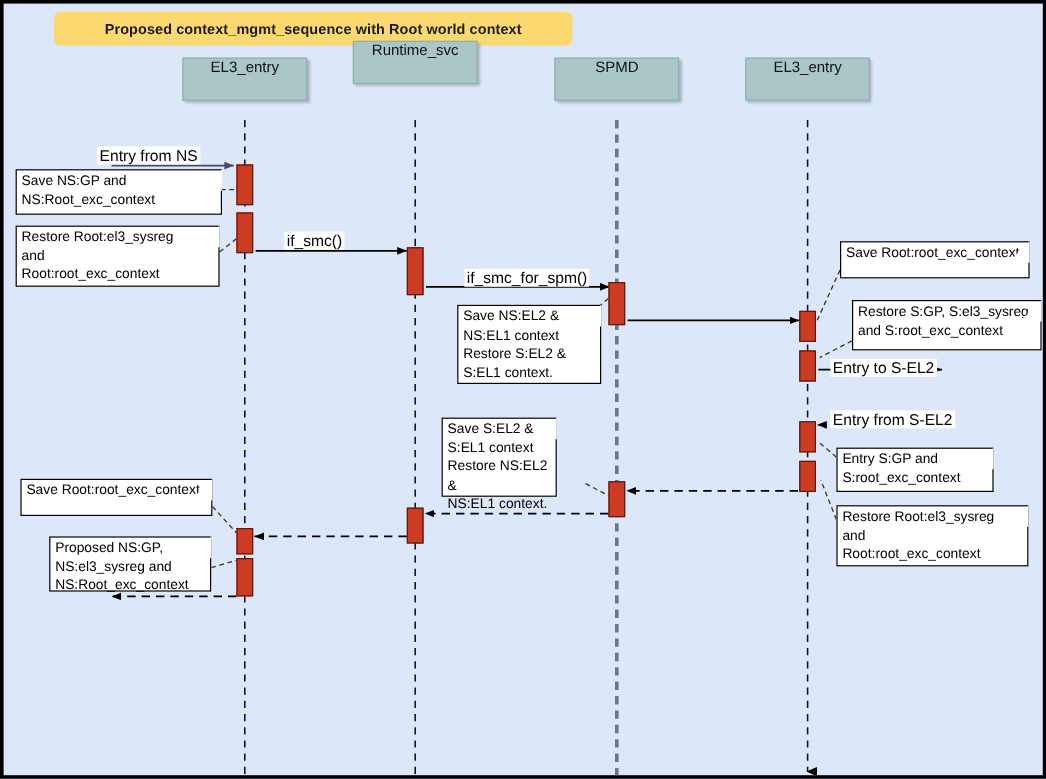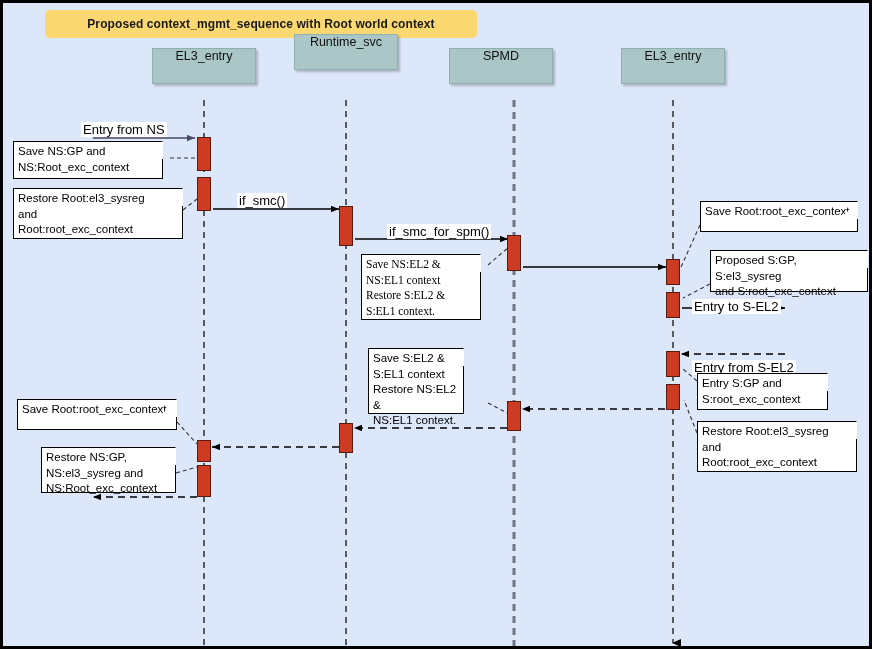--- a/index.html
+++ b/index.html
@@ -145,65 +145,65 @@
 
   <div class="title-banner">
     <span>Proposed context_mgmt_sequence with Root world context</span>
   </div>
 
   <div id="overlay">
       <div class="msg-label" style="left: 78px; top: 119px;">Entry from NS</div>
       <div class="msg-label" style="left: 234px; top: 190px;">if_smc()</div>
       <div class="msg-label" style="left: 384px; top: 221px;">if_smc_for_spm()</div>
       <div class="msg-label" style="left: 689px; top: 296px;">Entry to S-EL2</div>
-      <div class="msg-label" style="left: 689px; top: 357px;">Entry from S-EL2</div>
+      <div class="msg-label" style="left: 689px; top: 339px;">Entry from S-EL2</div>
       <div class="participant" style="left: 149px; top: 45px;">
         <span>EL3_entry</span>
       </div>
       <div class="participant" style="left: 291px; top: 31px;">
         <span>Runtime_svc</span>
       </div>
-      <div class="participant" style="left: 446px; top: 45px;">
+      <div class="participant" style="left: 459px; top: 45px;">
         <span>SPMD</span>
       </div>
       <div class="participant" style="left: 618px; top: 45px;">
         <span>EL3_entry</span>
       </div>
       <div class="activation" style="left: 194px; top: 134px; height: 34px;"></div>
       <div class="activation" style="left: 194px; top: 174px; height: 34px;"></div>
       <div class="activation" style="left: 336px; top: 203px; height: 40px;"></div>
       <div class="activation" style="left: 504px; top: 232px; height: 36px;"></div>
       <div class="activation" style="left: 663px; top: 256px; height: 26px;"></div>
       <div class="activation" style="left: 663px; top: 289px; height: 26px;"></div>
       <div class="activation" style="left: 663px; top: 348px; height: 26px;"></div>
       <div class="activation" style="left: 663px; top: 381px; height: 26px;"></div>
       <div class="activation" style="left: 504px; top: 398px; height: 30px;"></div>
       <div class="activation" style="left: 336px; top: 420px; height: 30px;"></div>
       <div class="activation" style="left: 194px; top: 437px; height: 22px;"></div>
       <div class="activation" style="left: 194px; top: 462px; height: 32px;"></div>
-      <div class="note" style="left: 10px; top: 138px; width: 150px; height: 38px;"><span>Save NS:GP and
+      <div class="note" style="left: 10px; top: 138px; width: 172px; height: 38px;"><span>Save NS:GP and
 NS:Root_exc_context</span><span class="fold"></span><span class="fold-edge"></span></div>
       <div class="note" style="left: 10px; top: 185px; width: 170px; height: 51px;"><span>Restore Root:el3_sysreg
 and
 Root:root_exc_context</span><span class="fold"></span><span class="fold-edge"></span></div>
-      <div class="note" style="left: 358px; top: 251px; width: 120px; height: 66px; font-family: Liberation Serif, serif;"><span>Save NS:EL2 &amp;
+      <div class="note" style="left: 378px; top: 251px; width: 120px; height: 66px;"><span>Save NS:EL2 &amp;
 NS:EL1 context
 Restore S:EL2 &amp;
 S:EL1 context.</span><span class="fold"></span><span class="fold-edge"></span></div>
       <div class="note" style="left: 697px; top: 198px; width: 158px; height: 31px;"><span>Save Root:root_exc_context</span><span class="fold"></span><span class="fold-edge"></span></div>
-      <div class="note" style="left: 707px; top: 247px; width: 158px; height: 42px;"><span>Proposed S:GP, S:el3_sysreg
+      <div class="note" style="left: 707px; top: 247px; width: 158px; height: 42px;"><span>Restore S:GP, S:el3_sysreg
 and S:root_exc_context</span><span class="fold"></span><span class="fold-edge"></span></div>
       <div class="note" style="left: 365px; top: 345px; width: 96px; height: 66px;"><span>Save S:EL2 &amp;
 S:EL1 context
 Restore NS:EL2 &amp;
 NS:EL1 context.</span><span class="fold"></span><span class="fold-edge"></span></div>
       <div class="note" style="left: 694px; top: 370px; width: 131px; height: 37px;"><span>Entry S:GP and
 S:root_exc_context</span><span class="fold"></span><span class="fold-edge"></span></div>
       <div class="note" style="left: 694px; top: 418px; width: 160px; height: 51px;"><span>Restore Root:el3_sysreg
 and
 Root:root_exc_context</span><span class="fold"></span><span class="fold-edge"></span></div>
       <div class="note" style="left: 14px; top: 396px; width: 160px; height: 31px;"><span>Save Root:root_exc_context</span><span class="fold"></span><span class="fold-edge"></span></div>
-      <div class="note" style="left: 38px; top: 444px; width: 135px; height: 46px;"><span>Restore NS:GP,
+      <div class="note" style="left: 38px; top: 444px; width: 135px; height: 46px;"><span>Proposed NS:GP,
 NS:el3_sysreg and
 NS:Root_exc_context</span><span class="fold"></span><span class="fold-edge"></span></div>
     </div>
 
 </div>
 
 </body></html>

